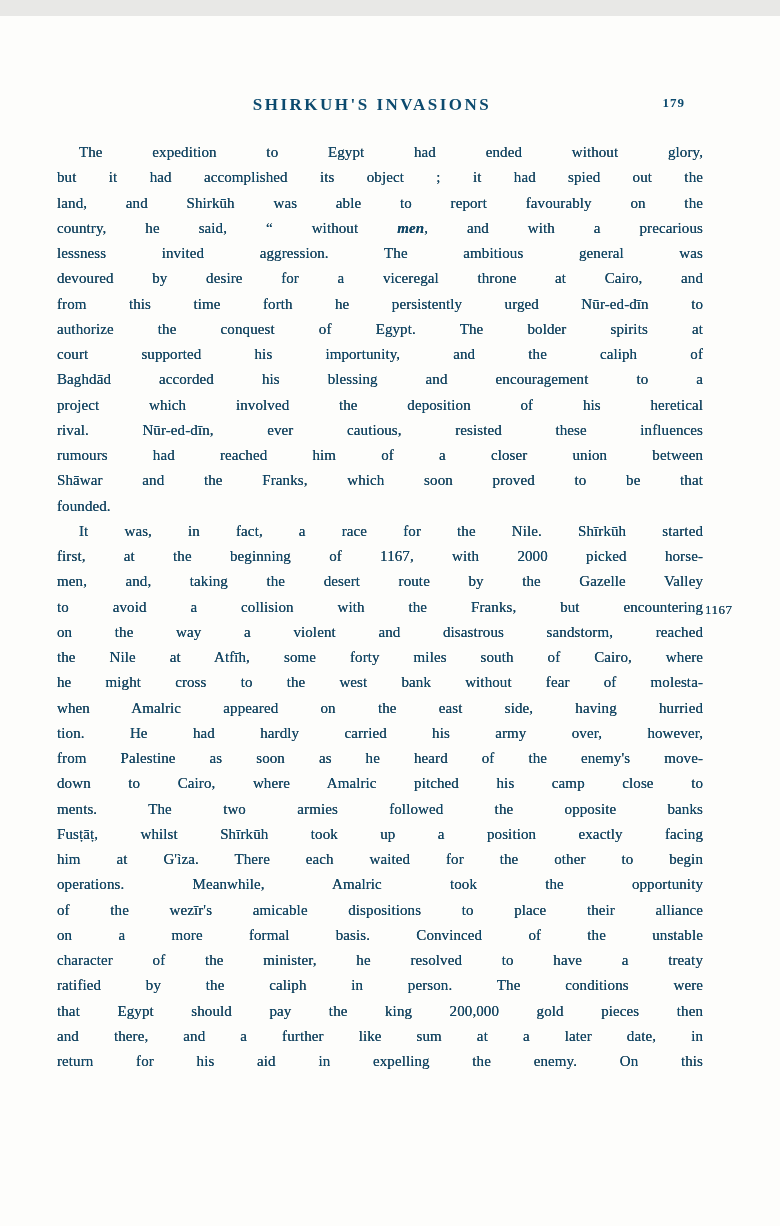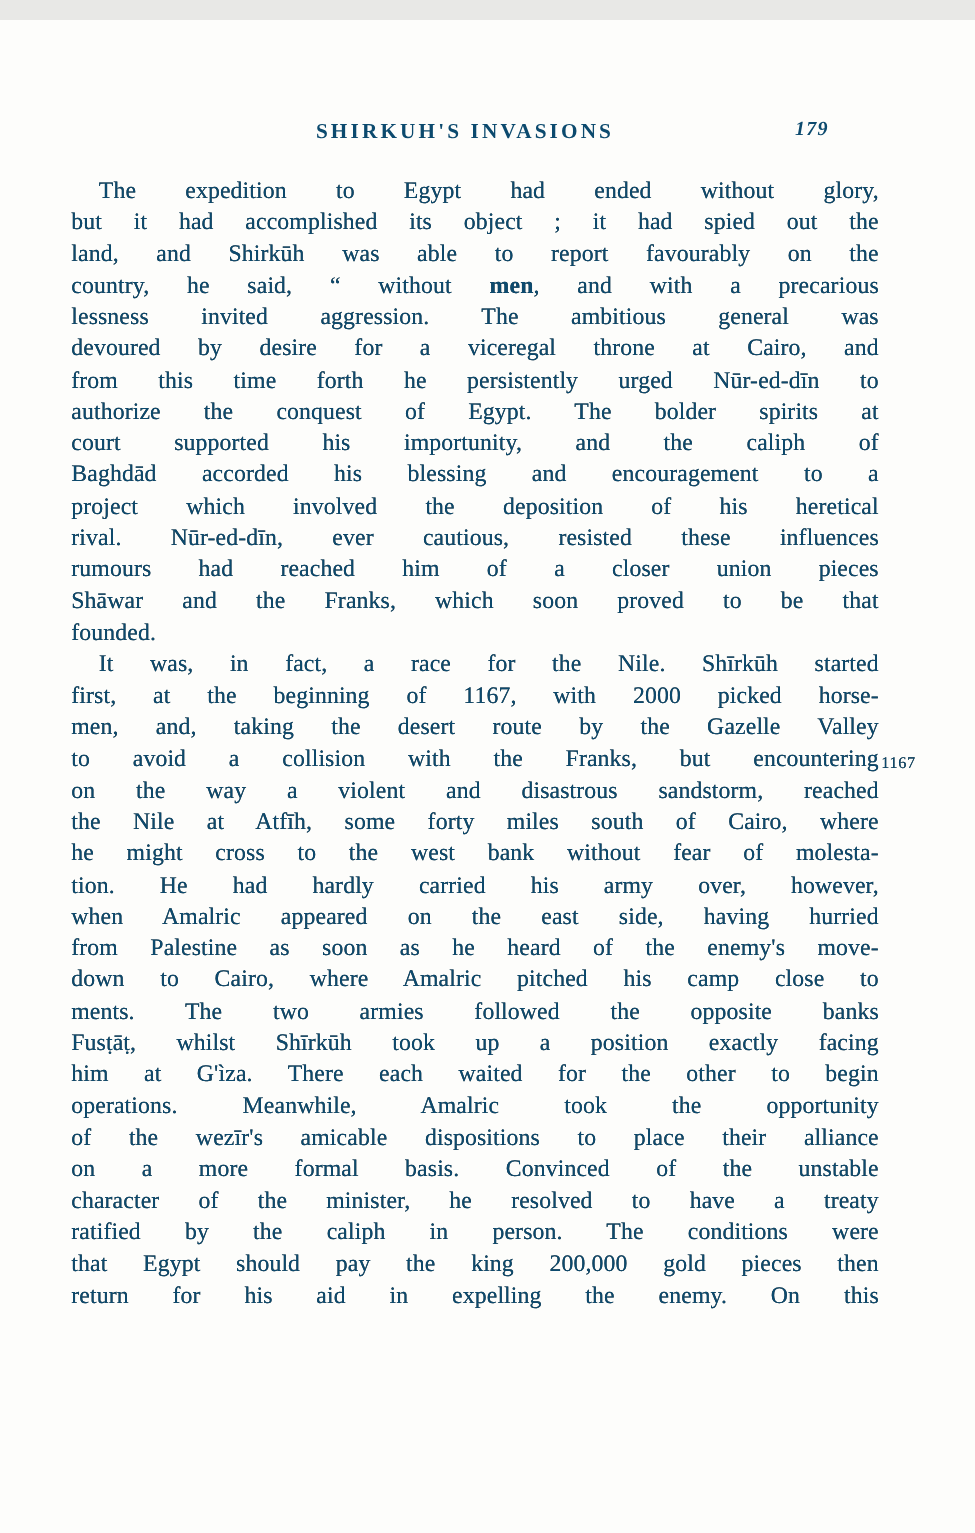--- a/index.html
+++ b/index.html
@@ -31,50 +31,49 @@
     right: 0;
     text-align: center;
     font-size: 17px;
     font-weight: bold;
     letter-spacing: 2.5px;
     transform: translateX(-8px);
     white-space: nowrap;
   }
   .running-head .folio {
     position: absolute;
-    right: 40px;
+    right: 18px;
     top: 0;
-    font-size: 16px;
+    font-size: 13px;
     font-weight: bold;
     letter-spacing: 1px;
-    font-style: italic;
   }
   
   .text-block {
     position: absolute;
     top: 124px;
     left: 57px;
     width: 646px;
   }
   .paragraph { margin: 0; padding: 0; }
   .line {
-    font-size: 19px;
+    font-size: 15px;
     line-height: 25.25px;
     height: 25.25px;
     text-align: justify;
     text-align-last: justify;
     white-space: nowrap; 
     white-space: normal;
     overflow: hidden;
     letter-spacing: 0.1px;
     text-shadow: 0 0 0.5px rgba(20,20,20,0.85);
   }
   .line.indent { text-indent: 22px; }
   .line.last { text-align-last: left; }
-  .em { font-weight: bold; }
+  .em { font-style: italic; font-weight: bold; }
   
   .margin-note {
     position: absolute;
     top: 586px;
     left: 705px;
     font-size: 13px;
     letter-spacing: 0.5px;
     text-shadow: 0 0 0.5px rgba(20,20,20,0.85);
   }
 </style>
@@ -95,44 +94,45 @@
         <div class="line">land, and Shirkūh was able to report favourably on the</div>
         <div class="line"><span>country, he said, “ without </span><span class="em">men</span><span>, and with a precarious</span></div>
         <div class="line">lessness invited aggression.  The ambitious general was</div>
         <div class="line">devoured by desire for a viceregal throne at Cairo, and</div>
         <div class="line">from this time forth he persistently urged Nūr-ed-dīn to</div>
         <div class="line">authorize the conquest of Egypt.  The bolder spirits at</div>
         <div class="line">court supported his importunity, and the caliph of</div>
         <div class="line">Baghdād accorded his blessing and encouragement to a</div>
         <div class="line">project which involved the deposition of his heretical</div>
         <div class="line">rival.  Nūr-ed-dīn, ever cautious, resisted these influences</div>
-        <div class="line">rumours had reached him of a closer union pieces</div>
+        <div class="line">rumours had reached him of a closer union between</div>
         <div class="line">Shāwar and the Franks, which soon proved to be that</div>
         <div class="line last">founded.</div>
       </div>
       <div class="paragraph">
         <div class="line indent">It was, in fact, a race for the Nile.  Shīrkūh started</div>
         <div class="line">first, at the beginning of 1167, with 2000 picked horse-</div>
         <div class="line">men, and, taking the desert route by the Gazelle Valley</div>
         <div class="line">to avoid a collision with the Franks, but encountering</div>
         <div class="line">on the way a violent and disastrous sandstorm, reached</div>
         <div class="line">the Nile at Atfīh, some forty miles south of Cairo, where</div>
         <div class="line">he might cross to the west bank without fear of molesta-</div>
+        <div class="line">when Amalric appeared on the east side, having hurried</div>
         <div class="line">tion.  He had hardly carried his army over, however,</div>
-        <div class="line">when Amalric appeared on the east side, having hurried</div>
         <div class="line">from Palestine as soon as he heard of the enemy's move-</div>
         <div class="line">down to Cairo, where Amalric pitched his camp close to</div>
         <div class="line">ments.  The two armies followed the opposite banks</div>
         <div class="line">Fusṭāṭ, whilst Shīrkūh took up a position exactly facing</div>
         <div class="line">him at G'ìza.  There each waited for the other to begin</div>
         <div class="line">operations.  Meanwhile, Amalric took the opportunity</div>
         <div class="line">of the wezīr's amicable dispositions to place their alliance</div>
         <div class="line">on a more formal basis.  Convinced of the unstable</div>
         <div class="line">character of the minister, he resolved to have a treaty</div>
         <div class="line">ratified by the caliph in person.  The conditions were</div>
         <div class="line">that Egypt should pay the king 200,000 gold pieces then</div>
+        <div class="line">and there, and a further like sum at a later date, in</div>
         <div class="line">return for his aid in expelling the enemy.  On this</div>
       </div>
     </div>
 
   <div class="margin-note">1167</div>
 
 </div>
 
 </body></html>

